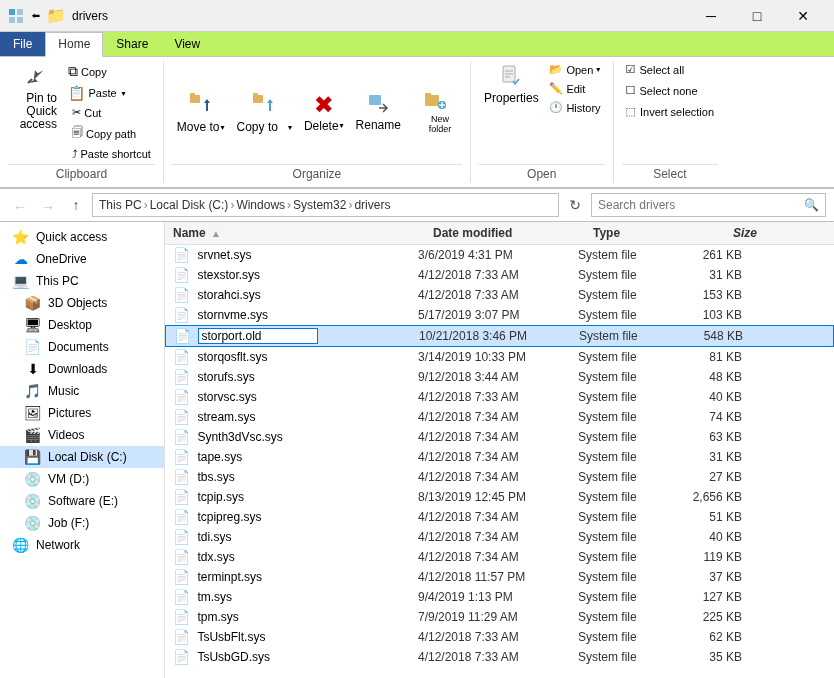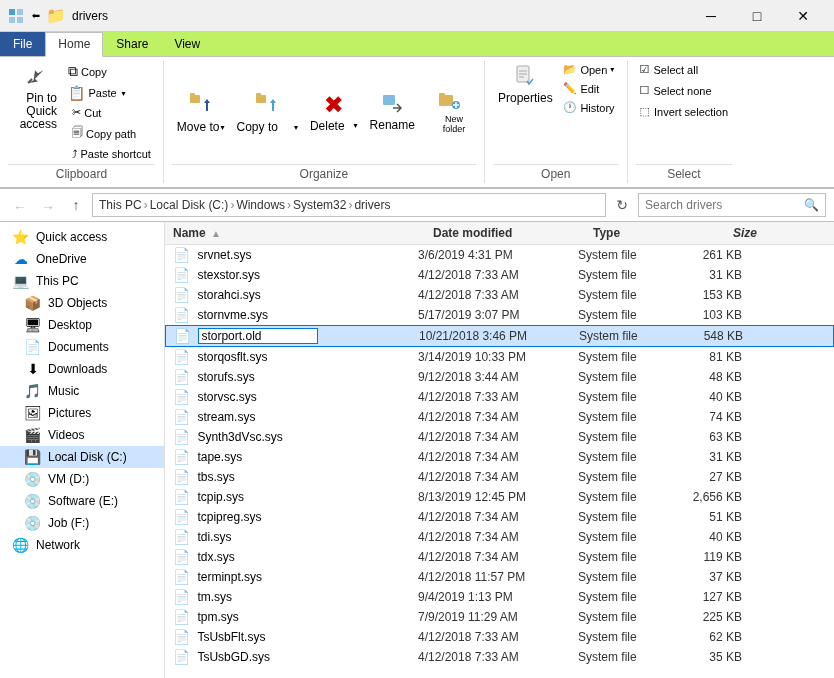--- a/index.html
+++ b/index.html
@@ -32,21 +32,21 @@
 
     
     .address-bar { display: flex; align-items: center; padding: 4px 8px; background: white; border-bottom: 1px solid #c0c0c0; gap: 4px; }
     .nav-btn { width: 24px; height: 24px; display: flex; align-items: center; justify-content: center; cursor: pointer; border: 1px solid transparent; border-radius: 2px; font-size: 14px; color: #555; }
     .nav-btn.disabled { color: #bbb; cursor: default; }
     .address-path { flex: 1; height: 24px; border: 1px solid #c0c0c0; padding: 2px 6px; display: flex; align-items: center; font-size: 12px; background: white; cursor: pointer; }
     .path-part { color: #333; }
     .path-sep { color: #888; margin: 0 2px; }
     .path-current { color: #333; font-weight: normal; }
     .address-refresh { width: 24px; height: 24px; display: flex; align-items: center; justify-content: center; cursor: pointer; font-size: 14px; color: #555; }
-    .search-box { width: 188px; height: 24px; border: 1px solid #c0c0c0; padding: 2px 6px; display: flex; align-items: center; gap: 4px; }
+    .search-box { width: 235px; height: 24px; border: 1px solid #c0c0c0; padding: 2px 6px; display: flex; align-items: center; gap: 4px; }
     .search-box input { border: none; outline: none; font-size: 12px; width: 100%; background: transparent; }
     .search-icon { color: #888; }
 
     
     .main { display: flex; height: calc(678px - 32px - 90px - 33px - 32px); }
 
     
     .sidebar { width: 165px; background: white; border-right: 1px solid #e0e0e0; overflow-y: auto; padding: 4px 0; flex-shrink: 0; }
     .sidebar-item { display: flex; align-items: center; gap: 6px; padding: 3px 8px 3px 12px; cursor: pointer; font-size: 12px; }
     .sidebar-item.active { background: #cce4ff; }
@@ -175,30 +175,30 @@
         <div style="display:flex;flex-direction:column;align-items:center;">
           <div class="ribbon-btn" style="min-width:40px;">
             <div>
               <svg width="28" height="28" viewBox="0 0 28 28">
                   <rect x="3" y="6" width="10" height="8" rx="1" fill="#dcb55a"></rect>
                   <rect x="3" y="4" width="5" height="3" rx="1" fill="#dcb55a"></rect>
                   <path d="M17 14h6l-3-4-3 4z" fill="#4a9fd5"></path>
                   <line x1="20" y1="14" x2="20" y2="22" stroke="#4a9fd5" stroke-width="2"></line>
                 </svg>
             </div>
-            <div style="display:flex;align-items:center;gap:16px;">
+            <div style="display:flex;align-items:center;gap:10px;">
               <span class="label">Copy to</span>
               <span style="font-size:8px;">▾</span>
             </div>
           </div>
         </div>
 
         <div class="ribbon-btn">
           <span style="font-size:24px;color:#cc0000;">✖</span>
-          <div style="display:flex;align-items:center;gap:9px;">
+          <div style="display:flex;align-items:center;gap:1px;">
             <span class="label">Delete</span>
             <span style="font-size:8px;">▾</span>
           </div>
         </div>
 
         <div class="ribbon-btn">
           <div>
             <svg width="24" height="24" viewBox="0 0 24 24">
                 <rect x="3" y="4" width="12" height="10" rx="1" fill="#4a9fd5" opacity="0.7"></rect>
                 <path d="M13 17h8M17 13l4 4-4 4" stroke="#555" stroke-width="1.5" fill="none"></path>

